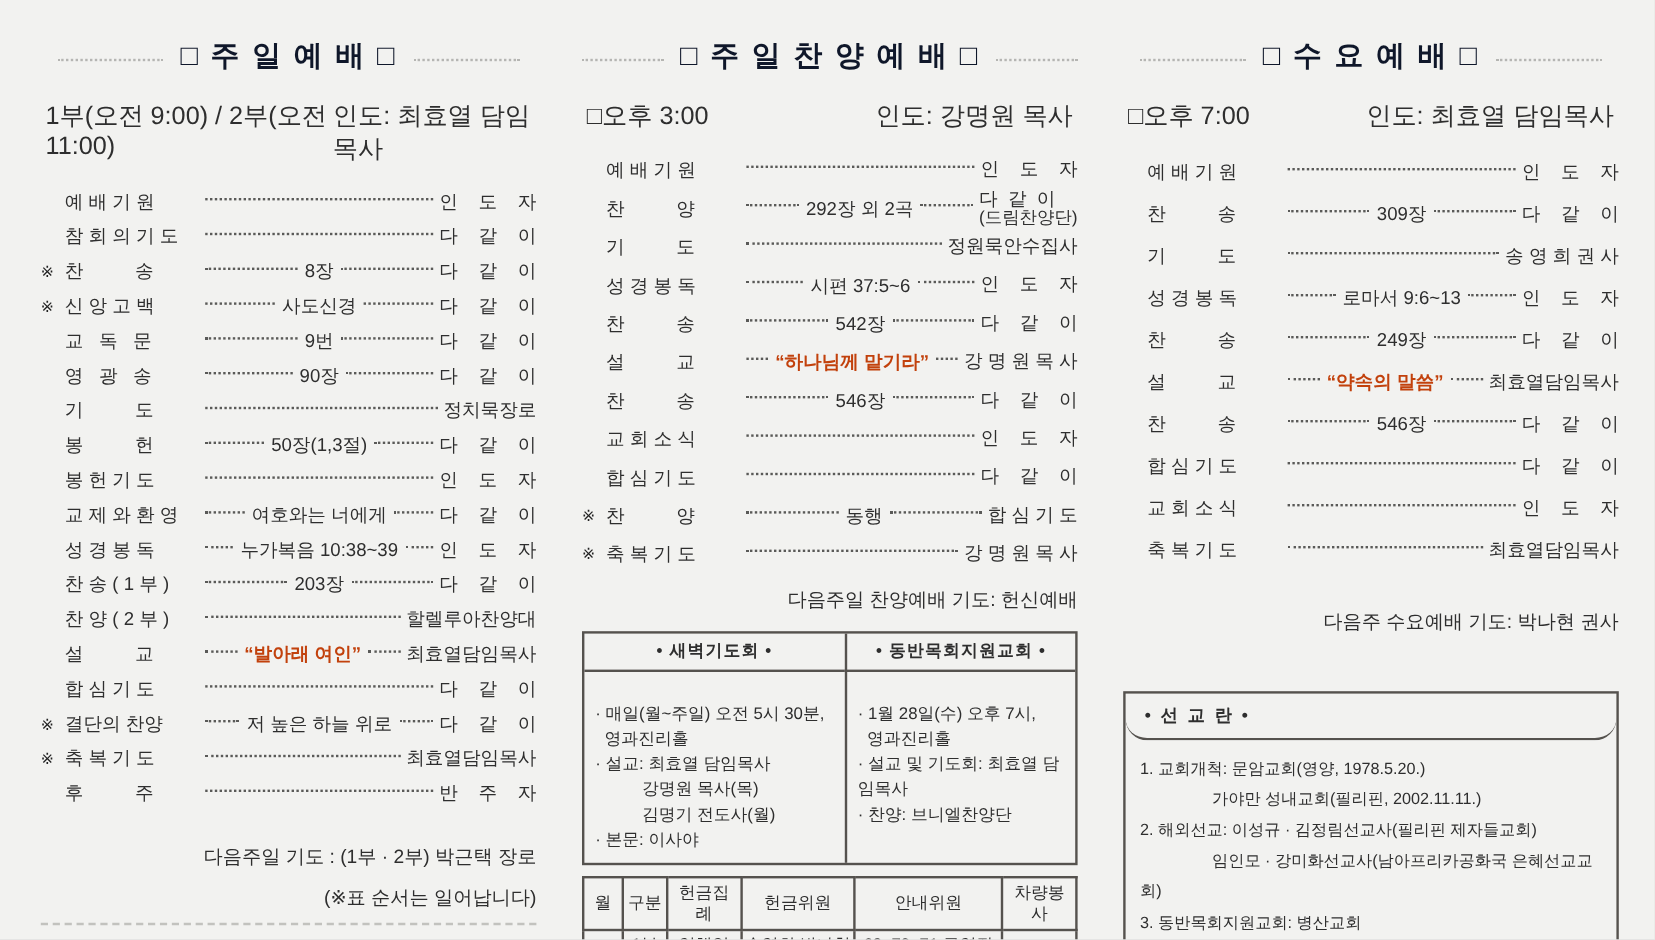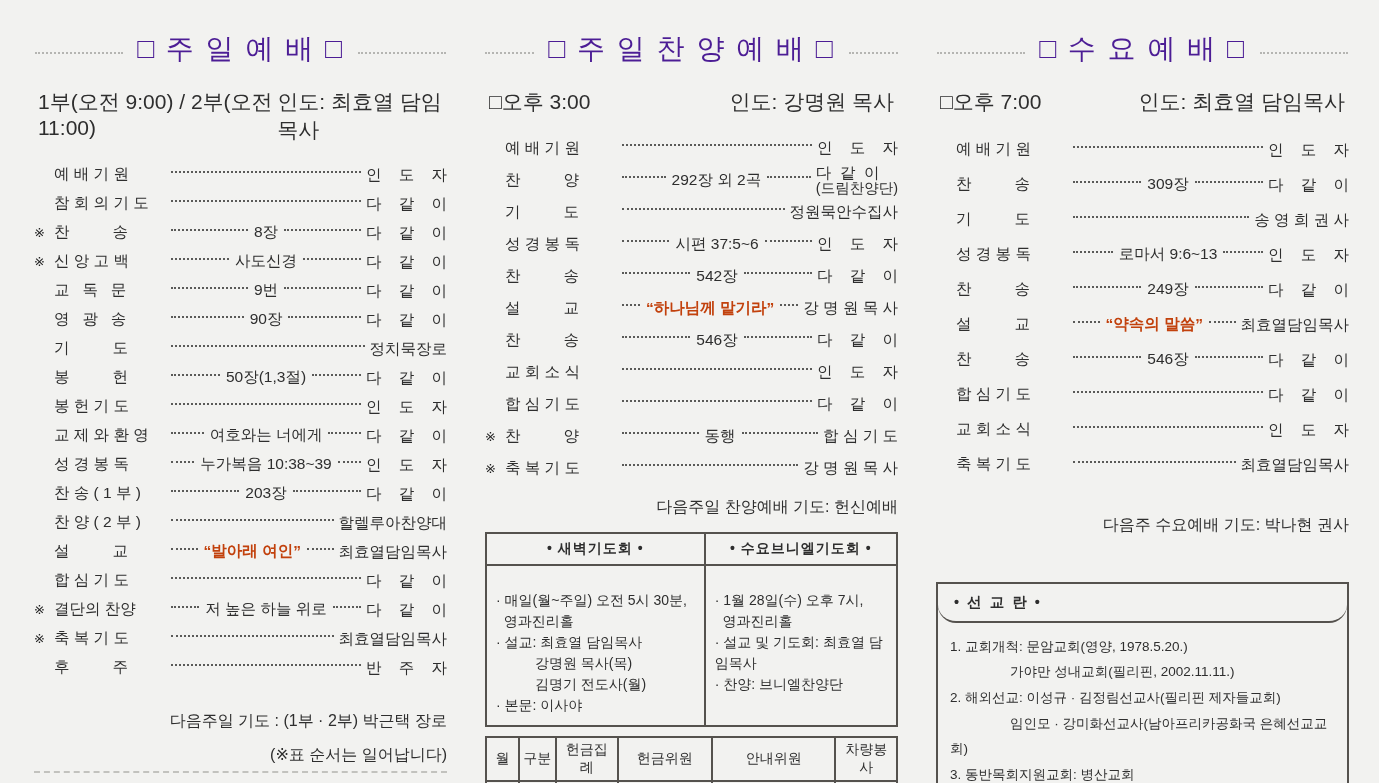--- a/index.html
+++ b/index.html
@@ -7,21 +7,21 @@
     width:1379px;height:783px;box-sizing:border-box;overflow:hidden;
     background:#f2f2f0;
     display:flex;gap:38px;
     padding:18px 30px 8px 34px;
     font-family:"Liberation Sans","DejaVu Sans",sans-serif;
     color:#2e2e2e;
   }
   .panel{flex:1;display:flex;flex-direction:column;min-width:0;}
   .title-row{display:flex;align-items:center;justify-content:center;gap:14px;margin-top:12px;}
   .tdots{flex:0 1 88px;border-top:2px dotted #b5b5b2;margin-top:8px;}
-  .title{font-size:28px;font-weight:normal;letter-spacing:2px;margin:0;white-space:pre;color:#4c1d95;}
+  .title{font-size:24px;font-weight:bold;letter-spacing:2px;margin:0;white-space:pre;color:#0f172a;}
   .meta{display:flex;justify-content:space-between;align-items:baseline;margin:20px 4px 10px 4px;font-size:21px;}
   .rows{display:flex;flex-direction:column;margin-top:6px;}
   .row{display:flex;align-items:center;font-size:15.5px;}
   .panel-1 .row{height:29px;}
   .panel-2 .row{height:32px;}
   .panel-3 .row{height:35px;}
   .star{width:20px;flex:none;font-size:13px;color:#222;}
   .label{white-space:pre;flex:none;min-width:112px;}
   .leader{flex:1 1 14px;min-width:10px;border-bottom:2px dotted #5a5a58;height:0;margin:0 5px;transform:translateY(-3px);}
   .center{white-space:pre;flex:none;padding:0 1px;}
@@ -290,21 +290,21 @@
           <span class="leader"></span>
           <span class="right"><span class="r1">강 명 원 목 사</span></span>
         </div>
       </div>
     <div class="footers">
         <div class="footer-line">다음주일 찬양예배 기도: 헌신예배</div>
       </div>
 
     <div class="pbox">
       <div class="pbox-title">• 새벽기도회 •</div>
-      <div class="pbox-title pbox-col-right">• 수요브니엘기도회 •</div>
+      <div class="pbox-title pbox-col-right">• 동반목회지원교회 •</div>
       <div class="pbox-body">· 매일(월~주일) 오전 5시 30분,
   영과진리홀
 · 설교: 최효열 담임목사
           강명원 목사(목)
           김명기 전도사(월)
 · 본문: 이사야</div>
       <div class="pbox-body pbox-col-right">· 1월 28일(수) 오후 7시,
   영과진리홀
 · 설교 및 기도회: 최효열 담임목사
 · 찬양: 브니엘찬양단</div>

